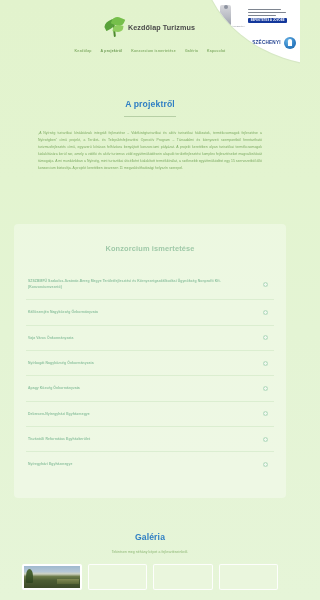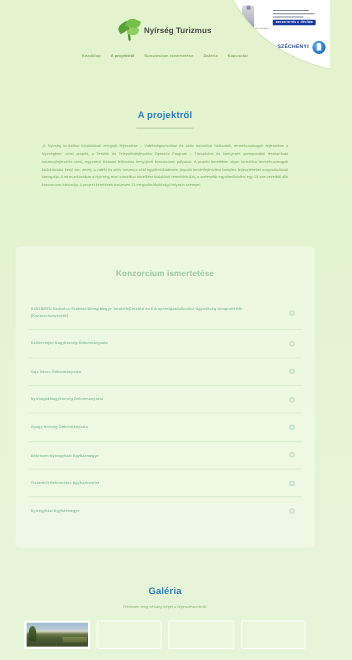--- a/index.html
+++ b/index.html
@@ -189,21 +189,21 @@
 </div>
 
 <header class="site-header">
   <div class="logo-wrap">
     <span class="leaf-mark">
       <span class="leaf-stem"></span>
       <span class="leaf-a"></span>
       <span class="leaf-b"></span>
       <span class="leaf-c"></span>
     </span>
-    <span class="logo-text">Nyírség Turizmus</span>
+    <span class="logo-text">Kezdőlap Turizmus</span>
   </div>
 
   <nav class="main-nav">
     <a href="#">Kezdőlap</a>
     <a href="#" class="active">A projektről</a>
     <a href="#">Konzorcium ismertetése</a>
     <a href="#">Galéria</a>
     <a href="#">Kapcsolat</a>
   </nav>
 </header>

